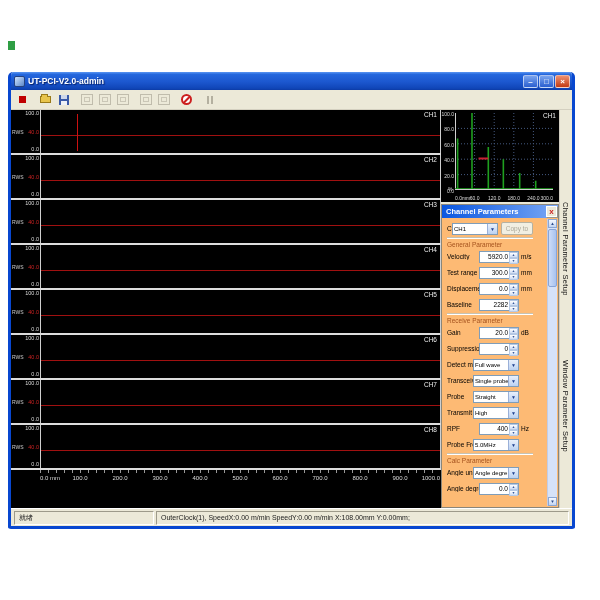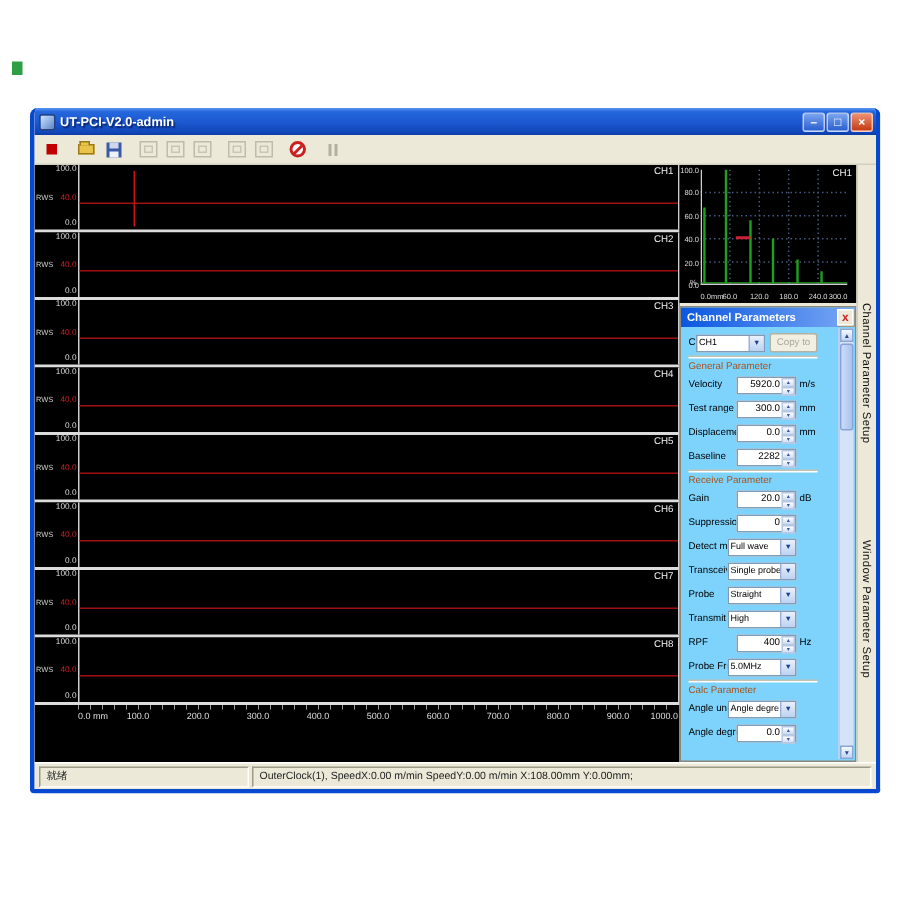--- a/index.html
+++ b/index.html
@@ -3,21 +3,21 @@
 <meta charset="utf-8">
 <style>
   html,body{margin:0;padding:0;}
   body{width:600px;height:600px;background:#fff;position:relative;overflow:hidden;
        font-family:"Liberation Sans","DejaVu Sans",sans-serif;-webkit-font-smoothing:none;}
   *{box-sizing:border-box;}
 
   .artifact-dot{position:absolute;left:8px;top:41px;width:7px;height:9px;background:#2f9e44;}
 
   
-  .window{position:absolute;left:20px;top:72px;width:567px;height:457px;
+  .window{position:absolute;left:8px;top:72px;width:567px;height:457px;
           border:3px solid #0847d0;border-top:0;border-radius:5px 5px 3px 3px;
           background:#ece9d8;display:flex;flex-direction:column;overflow:hidden;}
   .titlebar{height:18px;flex:0 0 18px;display:flex;align-items:center;padding:0 2px 0 3px;
             background:linear-gradient(180deg,#5a96f2 0%,#2467dd 14%,#1c57cf 55%,#1046b8 90%,#0c3ba6 100%);}
   .app-icon{width:11px;height:11px;border-radius:2px;background:linear-gradient(135deg,#cfe4ff,#5b86c8);border:1px solid #27427e;}
   .title-text{flex:1;margin-left:3px;color:#fff;font-size:8.5px;font-weight:bold;
               text-shadow:1px 1px 1px rgba(0,20,80,.8);white-space:nowrap;}
   .winbtn{width:15px;height:13px;margin-left:1px;border-radius:2px;border:1px solid rgba(255,255,255,.6);
           background:linear-gradient(180deg,#7aa4ee,#2a5fd0);color:#fff;font-size:8px;line-height:11px;
           text-align:center;font-weight:bold;}
@@ -64,21 +64,21 @@
   .ax-label{position:absolute;top:5px;font-size:6px;color:#ddd;white-space:nowrap;}
 
   .rightcol{width:118px;flex:0 0 118px;display:flex;flex-direction:column;background:#ece9d8;}
   .preview{height:92px;flex:0 0 92px;background:#000;position:relative;}
   .pv-ylab{position:absolute;left:0;width:13px;text-align:right;font-size:5px;color:#ddd;}
   .pv-xlab{position:absolute;bottom:1px;font-size:5px;color:#ddd;white-space:nowrap;}
   .pv-pct{position:absolute;left:7px;bottom:10px;font-size:5px;color:#ddd;}
   .pv-ch{position:absolute;right:3px;top:2px;font-size:6.5px;color:#eee;}
   .preview svg{position:absolute;left:14px;top:3px;}
 
-  .panel{flex:1;margin-top:2px;border:1px solid #8a867a;background:#7dd3fc;display:flex;flex-direction:column;position:relative;overflow:hidden;}
+  .panel{flex:1;margin-top:2px;border:1px solid #8a867a;background:#fdba74;display:flex;flex-direction:column;position:relative;overflow:hidden;}
   .p-header{height:13px;flex:0 0 13px;display:flex;align-items:center;padding:0 1px 0 4px;
             background:linear-gradient(90deg,#0a57e0,#7aa8f5);color:#fff;font-size:7.5px;font-weight:bold;white-space:nowrap;}
   .p-close{margin-left:auto;width:11px;height:11px;background:#ece9d8;border:1px solid #fff;
            box-shadow:1px 1px 0 #9a968a;color:#c22;font-size:8px;line-height:9px;text-align:center;font-weight:bold;}
   .p-body{flex:1;position:relative;padding:3px 25px 0 5px;overflow:hidden;}
   .p-scroll{position:absolute;right:1px;top:14px;bottom:1px;width:10px;background:#d6e2f8;border-left:1px solid #c0cce8;}
   .sc-arrow{position:absolute;left:0;width:9px;height:9px;background:linear-gradient(#f4f8ff,#c2d4f2);
             border:1px solid #8aa6d4;font-size:4.5px;line-height:8px;text-align:center;color:#2a4a8a;}
   .sc-up{top:0;} .sc-down{bottom:0;}
   .sc-thumb{position:absolute;left:0;top:10px;width:9px;height:58px;background:linear-gradient(90deg,#cddcf8,#a8c2ee);border:1px solid #88a4d6;border-radius:2px;}

